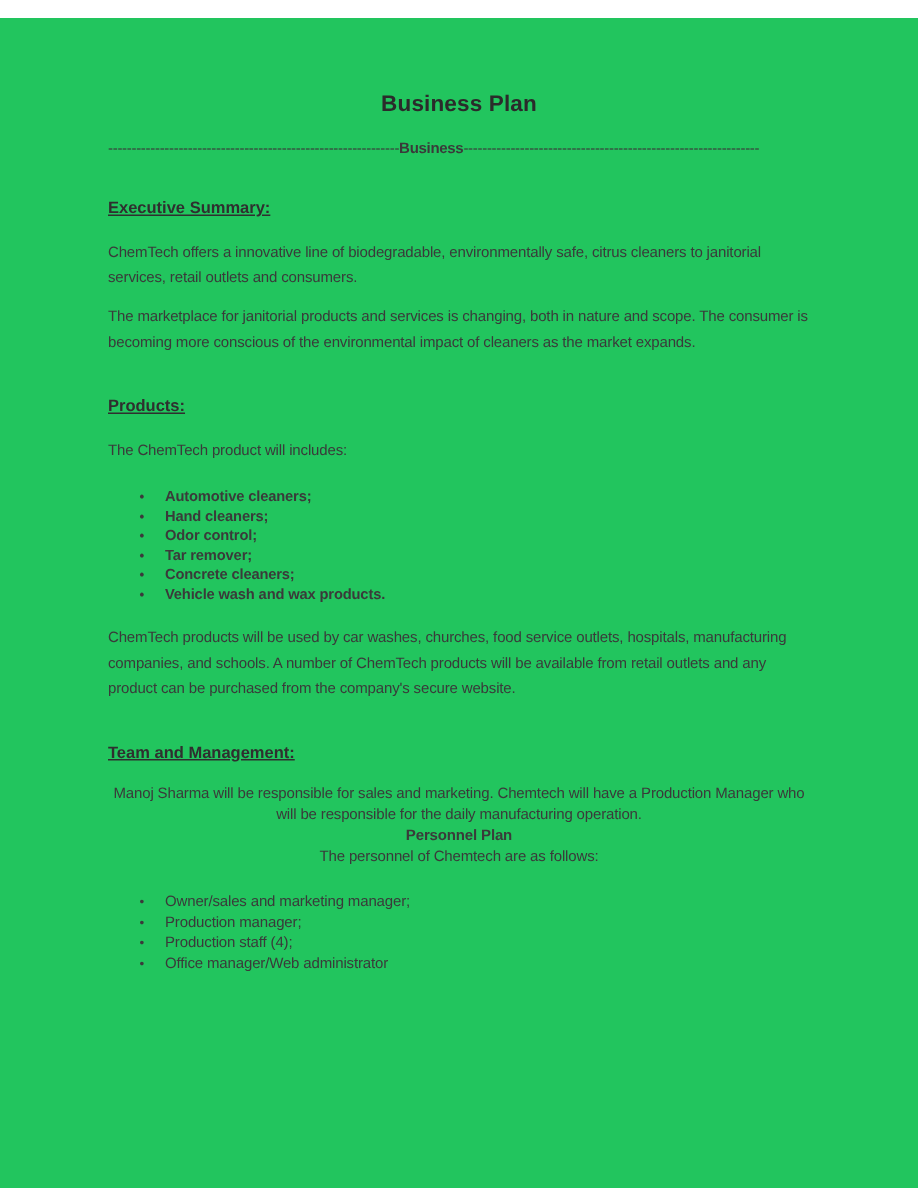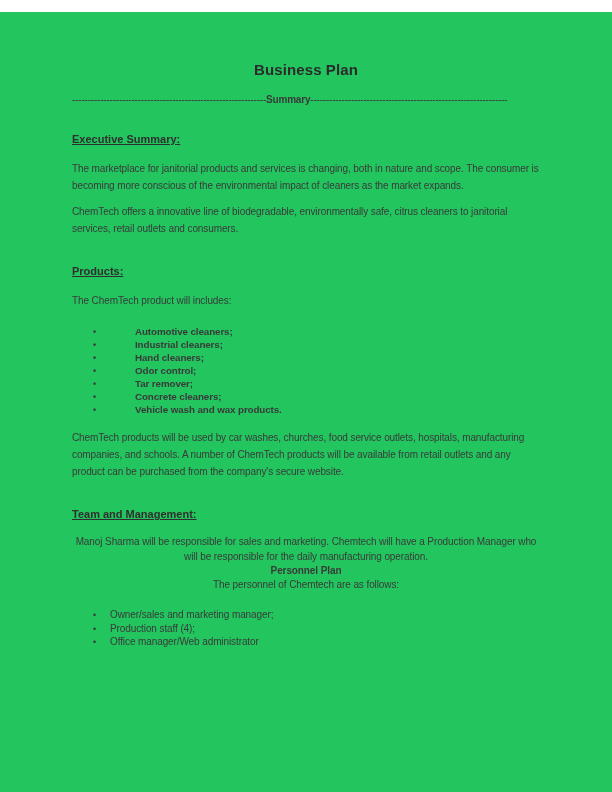--- a/index.html
+++ b/index.html
@@ -59,52 +59,48 @@
     font-size: 10px;
     line-height: 1.32;
     letter-spacing: -0.1px;
   }
   .bullet-list .bullet-marker {
     width: 17px;
     flex: 0 0 17px;
     font-size: 9px;
   }
   .bullet-list .bullet-marker::before { content: "\2022"; }
-  .bullet-list.bold-items li { font-weight: bold; font-size: 9.8px; gap: 25px; }
+  .bullet-list.bold-items li { font-weight: bold; font-size: 9.8px; }
   .tight-block { font-size: 10px; line-height: 1.42; letter-spacing: -0.1px; text-align: center; }
   .tight-block .bold-line { font-weight: bold; }
   .bullet-list.personnel { margin-top: 16px; }
   .bullet-list.personnel li { line-height: 1.36; }
 </style>
 </head>
 <body>
 
 <div class="page">
 
   <div class="doc-title">Business Plan</div>
 
-  <div class="divider"><span>--------------------------------------------------------------</span><span class="company">Summary</span><span>---------------------------------------------------------------</span></div>
+  <div class="divider"><span>--------------------------------------------------------------</span><span class="company">Business</span><span>---------------------------------------------------------------</span></div>
 
   <div>
     <div class="heading">Executive Summary:</div>
+    <p class="p">ChemTech offers a innovative line of biodegradable, environmentally safe, citrus cleaners to janitorial services, retail outlets and consumers.</p>
     <p class="p">The marketplace for janitorial products and services is changing, both in nature and scope. The consumer is becoming more conscious of the environmental impact of cleaners as the market expands.</p>
-    <p class="p">ChemTech offers a innovative line of biodegradable, environmentally safe, citrus cleaners to janitorial services, retail outlets and consumers.</p>
   </div>
 
   <div>
     <div class="heading">Products:</div>
     <p class="p">The ChemTech product will includes:</p>
     <ul class="bullet-list bold-items">
       <li>
           <span class="bullet-marker"></span>
           <span>Automotive cleaners;</span>
-        </li>
-      <li>
-          <span class="bullet-marker"></span>
-          <span>Industrial cleaners;</span>
         </li>
       <li>
           <span class="bullet-marker"></span>
           <span>Hand cleaners;</span>
         </li>
       <li>
           <span class="bullet-marker"></span>
           <span>Odor control;</span>
         </li>
       <li>
@@ -130,20 +126,24 @@
       <div class="bold-line">Personnel Plan</div>
       <div>The personnel of Chemtech are as follows:</div>
     </div>
     <ul class="bullet-list personnel">
       <li>
           <span class="bullet-marker"></span>
           <span>Owner/sales and marketing manager;</span>
         </li>
       <li>
           <span class="bullet-marker"></span>
+          <span>Production manager;</span>
+        </li>
+      <li>
+          <span class="bullet-marker"></span>
           <span>Production staff (4);</span>
         </li>
       <li>
           <span class="bullet-marker"></span>
           <span>Office manager/Web administrator</span>
         </li>
     </ul>
   </div>
 
 </div>

